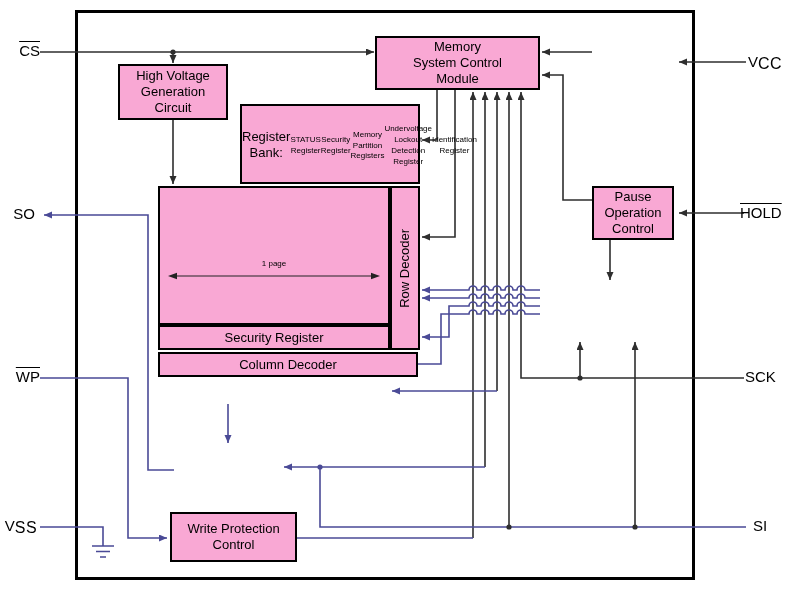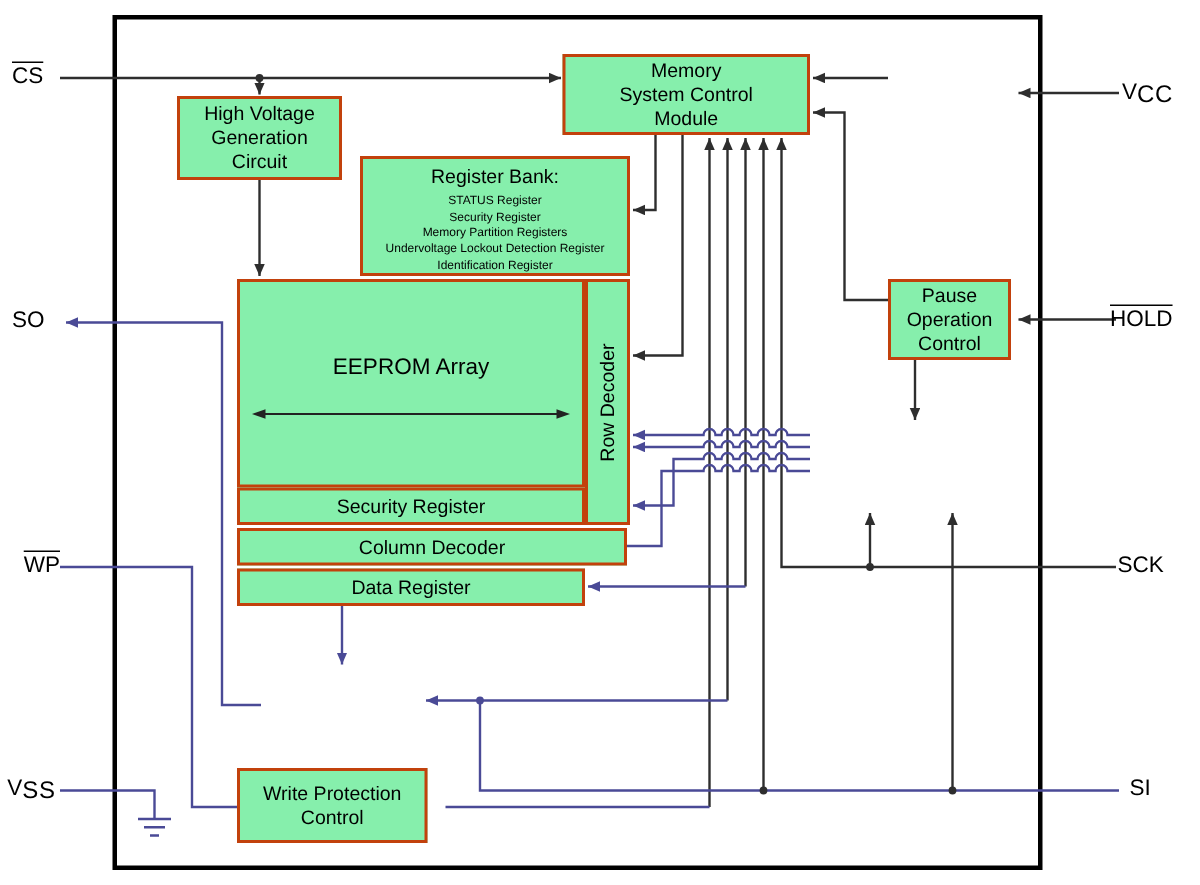--- a/index.html
+++ b/index.html
@@ -7,21 +7,21 @@
     position:relative; width:800px; height:590px; background:#ffffff;
     font-family:"Liberation Sans","DejaVu Sans",sans-serif; color:#000;
     overflow:hidden;
   }
   .chip {
     position:absolute; left:75px; top:10px; width:620px; height:570px;
     border:3px solid #000; box-sizing:border-box; z-index:1; background:#fff;
   }
   svg.wires { position:absolute; left:0; top:0; z-index:2; pointer-events:none; }
   .blk {
-    position:absolute; box-sizing:border-box; background:#86efac; border:2px solid #c2410c;
+    position:absolute; box-sizing:border-box; background:#f9a8d4; border:2px solid #000000;
     display:flex; align-items:center; justify-content:center; text-align:center;
     font-size:13px; line-height:1.22; z-index:3; white-space:pre-line;
   }
   .pin { position:absolute; z-index:3; font-size:15px; white-space:nowrap; }
   .ovl { text-decoration:overline; }
   .sub { font-size:16px; position:relative; top:2px; letter-spacing:0.5px; }
   .rb-title { font-size:13px; margin-bottom:3px; }
   .rb-item { font-size:8px; line-height:1.35; }
   .eeprom-title { position:absolute; left:0; top:48px; width:100%; text-align:center; font-size:15px; }
   .page-label { position:absolute; left:0; top:71px; width:100%; text-align:center; font-size:8px; }
@@ -91,61 +91,60 @@
 
   <div class="blk" style="left:118px;top:64px;width:110px;height:56px">High Voltage
 Generation
 Circuit</div>
 
   <div class="blk" style="left:375px;top:36px;width:165px;height:54px">Memory
 System Control
 Module</div>
 
 
-  <div class="blk" style="left:240px;top:104px;width:180px;height:80px;flex-direction:column;justify-content:flex-start;padding-top:4px">
+  <div class="blk" style="left:240px;top:104px;width:180px;height:80px;flex-direction:row;justify-content:flex-start;padding-top:4px">
     <div class="rb-title">Register Bank:</div>
     <div class="rb-item">STATUS Register</div>
     <div class="rb-item">Security Register</div>
     <div class="rb-item">Memory Partition Registers</div>
     <div class="rb-item">Undervoltage Lockout Detection Register</div>
     <div class="rb-item">Identification Register</div>
   </div>
 
   <div class="blk" style="left:158px;top:186px;width:232px;height:139px">
-    <div class="eeprom-title">EEPROM Array</div>
+    <div class="page-label">1 page</div>
     <svg class="page-arrow" width="216" height="12" viewBox="0 0 216 12">
       <line x1="10" y1="6" x2="206" y2="6" stroke="#222" stroke-width="1.2"></line>
       <polygon points="2,6 11,2.8 11,9.2" fill="#222"></polygon>
       <polygon points="214,6 205,2.8 205,9.2" fill="#222"></polygon>
     </svg>
   </div>
 
   <div class="blk" style="left:390px;top:186px;width:30px;height:164px">
     <span class="vtext">Row Decoder</span>
   </div>
 
   <div class="blk" style="left:592px;top:186px;width:82px;height:54px">Pause
 Operation
 Control</div>
 
 
   <div class="blk" style="left:158px;top:325px;width:232px;height:25px">Security Register</div>
 
   <div class="blk" style="left:158px;top:352px;width:260px;height:25px">Column Decoder</div>
 
-  <div class="blk" style="left:158px;top:379px;width:232px;height:25px">Data Register</div>
 
 
-  <div class="blk" style="left:158px;top:512px;width:127px;height:50px">Write Protection
+  <div class="blk" style="left:170px;top:512px;width:127px;height:50px">Write Protection
 Control</div>
 
-  <div class="pin" style="left:8px;top:42px;width:32px;text-align:left">
+  <div class="pin" style="left:8px;top:42px;width:32px;text-align:right">
     <span class="ovl">CS</span>
   </div>
-  <div class="pin" style="left:8px;top:205px;width:32px;text-align:left">
+  <div class="pin" style="left:8px;top:205px;width:32px;text-align:center">
     <span>SO</span>
   </div>
   <div class="pin" style="left:8px;top:368px;width:32px;text-align:right">
     <span class="ovl">WP</span>
   </div>
   <div class="pin" style="left:2px;top:517px;width:38px;text-align:center">
     <span>V</span><span class="sub">SS</span>
   </div>
   <div class="pin" style="left:748px;top:53px">
     <span>V</span><span class="sub">CC</span>

